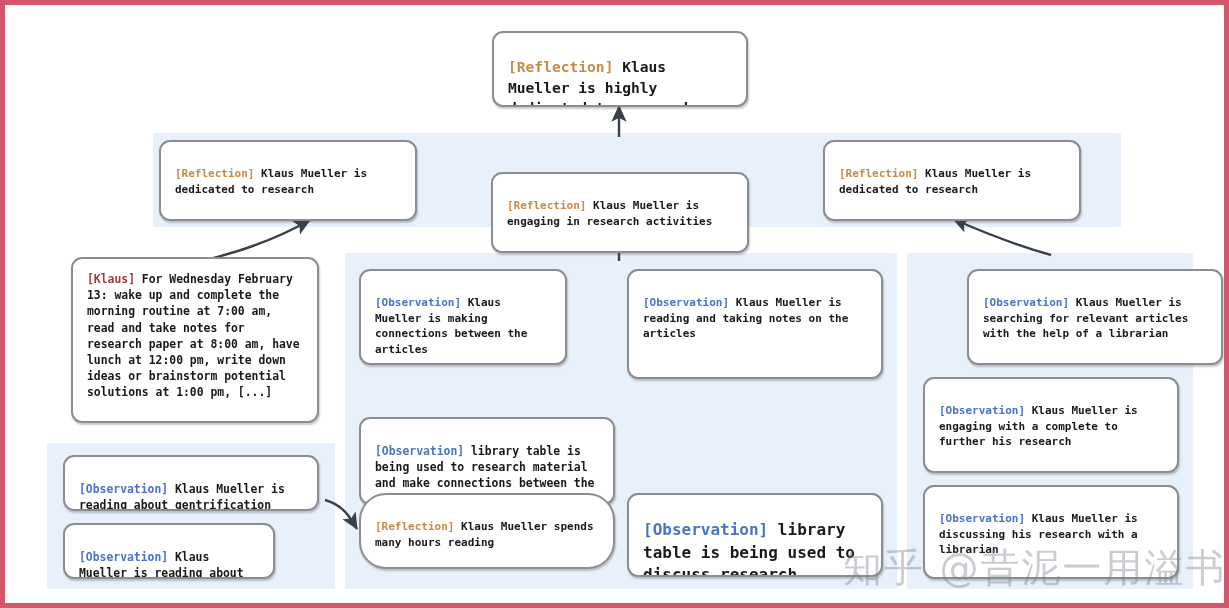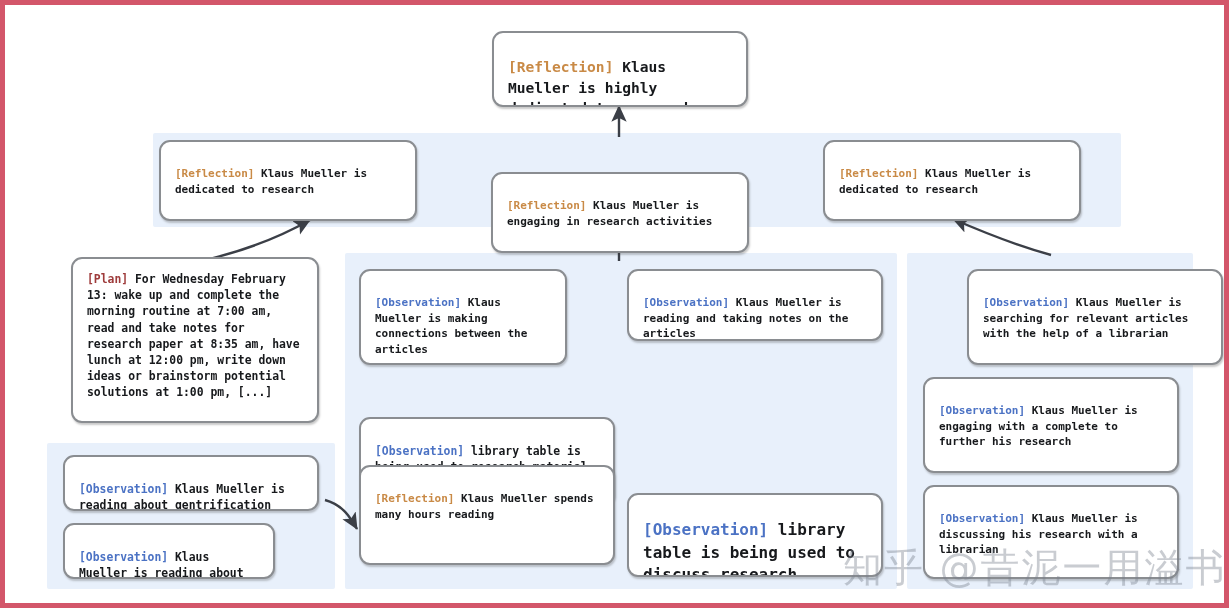--- a/index.html
+++ b/index.html
@@ -128,21 +128,21 @@
     </div>
 
     <div class="node fs13" style="left:818px; top:135px; width:258px; height:81px;">
       <span class="txt">
         <span class="tag-reflection">[Reflection]</span><span> Klaus Mueller is dedicated to research</span>
       </span>
     </div>
 
     <div class="node fs11" style="left:66px; top:252px; width:248px; height:166px; padding-top:12px;">
       <span class="txt">
-        <span class="tag-plan">[Plan]</span><span> For Wednesday February 13: wake up and complete the morning routine at 7:00 am, read and take notes for research paper at 8:35 am, have lunch at 12:00 pm, write down ideas or brainstorm potential solutions at 1:00 pm, [...]</span>
+        <span class="tag-plan">[Klaus]</span><span> For Wednesday February 13: wake up and complete the morning routine at 7:00 am, read and take notes for research paper at 8:00 am, have lunch at 12:00 pm, write down ideas or brainstorm potential solutions at 1:00 pm, [...]</span>
       </span>
     </div>
 
     <div class="node fs11" style="left:58px; top:450px; width:256px; height:56px;">
       <span class="txt">
         <span class="tag-observation">[Observation]</span><span> Klaus Mueller is reading about gentrification</span>
       </span>
     </div>
 
     <div class="node fs11" style="left:58px; top:518px; width:212px; height:56px;">
@@ -156,27 +156,27 @@
         <span class="tag-observation">[Observation]</span><span> Klaus Mueller is making connections between the articles</span>
       </span>
     </div>
 
     <div class="node fs11" style="left:354px; top:376px; width:256px; height:88px;margin-top:36px;">
       <span class="txt">
         <span class="tag-observation">[Observation]</span><span> library table is being used to research material and make connections between the articles</span>
       </span>
     </div>
 
-    <div class="node fs13" style="left:354px; top:460px; width:256px; height:100px;">
+    <div class="node fs13" style="left:354px; top:488px; width:256px; height:76px;border-radius:27px;">
       <span class="txt">
         <span class="tag-reflection">[Reflection]</span><span> Klaus Mueller spends many hours reading</span>
       </span>
     </div>
 
-    <div class="node fs13" style="left:622px; top:264px; width:256px; height:72px;">
+    <div class="node fs13" style="left:622px; top:264px; width:256px; height:110px;">
       <span class="txt">
         <span class="tag-observation">[Observation]</span><span> Klaus Mueller is reading and taking notes on the articles</span>
       </span>
     </div>
 
 
     <div class="node fs12" style="left:622px; top:488px; width:256px; height:84px;">
       <span class="txt">
         <span class="tag-observation">[Observation]</span><span> library table is being used to discuss research material</span>
       </span>

